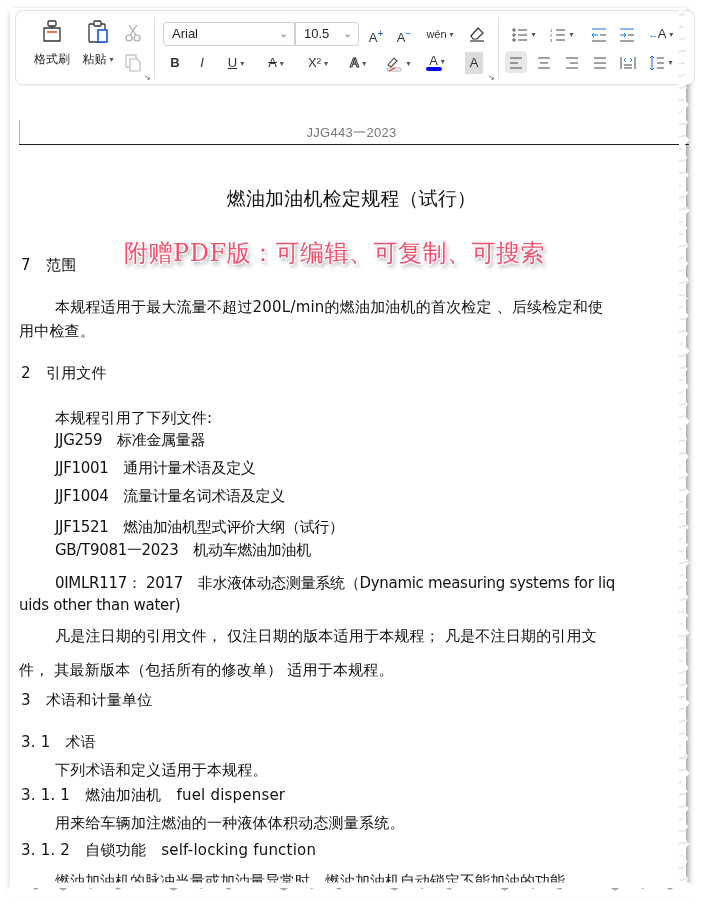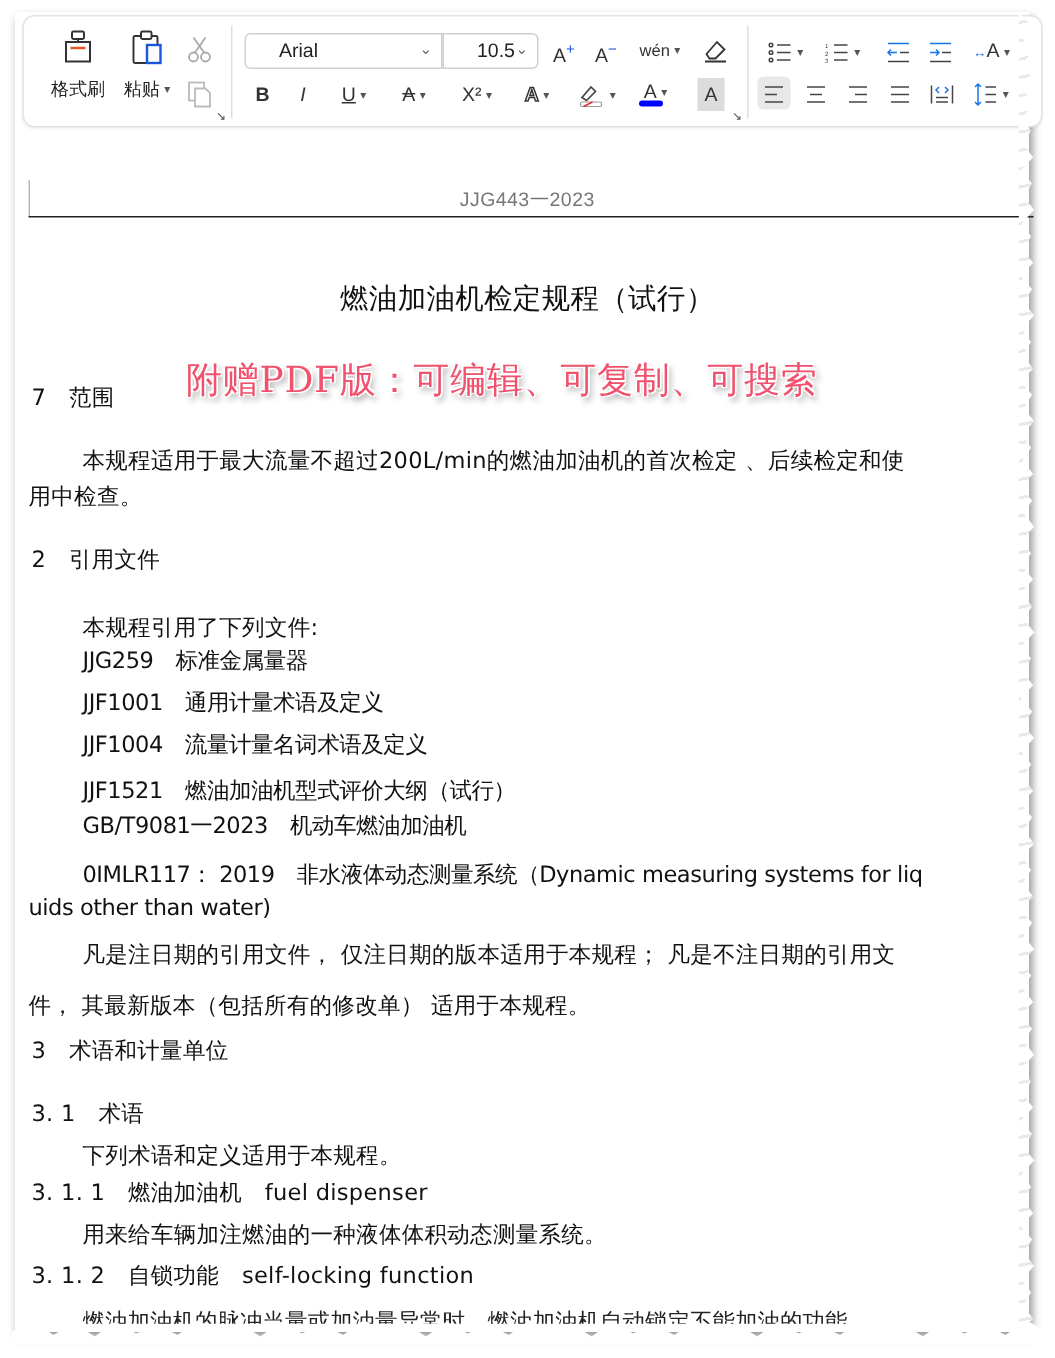--- a/index.html
+++ b/index.html
@@ -28,21 +28,21 @@
   .sep { position: absolute; top: 6px; width: 1px; height: 62px; background: #e0e0e0; }
   .launcher { position: absolute; font-size: 8px; color: #555; }
 
   .bigbtn { position: absolute; top: 8px; width: 44px; height: 60px; text-align: center; }
   .bigbtn .ico { width: 26px; height: 26px; margin: 0 auto; display: block; }
   .bigbtn .lbl { font-size: 12px; color: #222; margin-top: 6px; display: block; white-space: nowrap; font-family: "DejaVu Sans", sans-serif; }
   .smallico { position: absolute; width: 20px; height: 20px; }
 
   .select {
     position: absolute; height: 24px; border: 1px solid #cfcfcf; background: #fff;
-    font-size: 13px; color: #222; line-height: 22px; padding-left: 22px;
+    font-size: 13px; color: #222; line-height: 22px; padding-left: 8px;
   }
   .select .chev { position: absolute; right: 6px; top: 0; font-size: 10px; color: #666; }
 
   .tb { position: absolute; height: 22px; font-size: 13px; color: #333; text-align: center; line-height: 22px; }
   .tb.active { background: #e8e8e8; border-radius: 4px; }
   .dd { font-size: 8px; color: #555; margin-left: 3px; vertical-align: middle; }
   .corner-mark { position: absolute; left: 19px; top: 120px; width: 1px; height: 24px; background: #bbb; }
   .header-text { position: absolute; left: 0; width: 703px; top: 124px; text-align: center; font-size: 13px; color: #777; letter-spacing: 0.3px; }
   .header-rule { position: absolute; left: 19px; top: 144px; width: 670px; height: 1px; background: #222; }
 
@@ -261,21 +261,21 @@
   <div class="line indent" style="left:0;top:298px;">本规程适用于最大流量不超过200L/min的燃油加油机的首次检定 、后续检定和使</div>
   <div class="line" style="left:0;top:322px;">用中检查。</div>
 
   <div class="line" style="left:2px;top:364px;">2　引用文件</div>
   <div class="line indent" style="left:0;top:409px;">本规程引用了下列文件:</div>
   <div class="line indent narrow" style="left:0;top:431px;">JJG259　标准金属量器</div>
   <div class="line indent narrow" style="left:0;top:459px;">JJF1001　通用计量术语及定义</div>
   <div class="line indent narrow" style="left:0;top:487px;">JJF1004　流量计量名词术语及定义</div>
   <div class="line indent narrow" style="left:0;top:518px;">JJF1521　燃油加油机型式评价大纲（试行）</div>
   <div class="line indent narrow" style="left:0;top:541px;">GB/T9081一2023　机动车燃油加油机</div>
-  <div class="line indent narrow" style="left:0;top:574px;">0IMLR117： 2019　非水液体动态测量系统（Dynamic measuring systems for liq</div>
+  <div class="line indent narrow" style="left:0;top:574px;">0IMLR117： 2017　非水液体动态测量系统（Dynamic measuring systems for liq</div>
   <div class="line narrow" style="left:0;top:596px;">uids other than water)</div>
   <div class="line indent" style="left:0;top:627px;">凡是注日期的引用文件， 仅注日期的版本适用于本规程； 凡是不注日期的引用文</div>
   <div class="line" style="left:0;top:651px;margin-top:10px;">件， 其最新版本（包括所有的修改单） 适用于本规程。</div>
 
   <div class="line" style="left:2px;top:691px;">3　术语和计量单位</div>
   <div class="line" style="left:2px;top:733px;">3. 1　术语</div>
   <div class="line indent" style="left:0;top:761px;">下列术语和定义适用于本规程。</div>
   <div class="line" style="left:2px;top:786px;">3. 1. 1　燃油加油机　fuel dispenser</div>
   <div class="line indent" style="left:0;top:814px;">用来给车辆加注燃油的一种液体体积动态测量系统。</div>
   <div class="line" style="left:2px;top:841px;">3. 1. 2　自锁功能　self-locking function</div>

